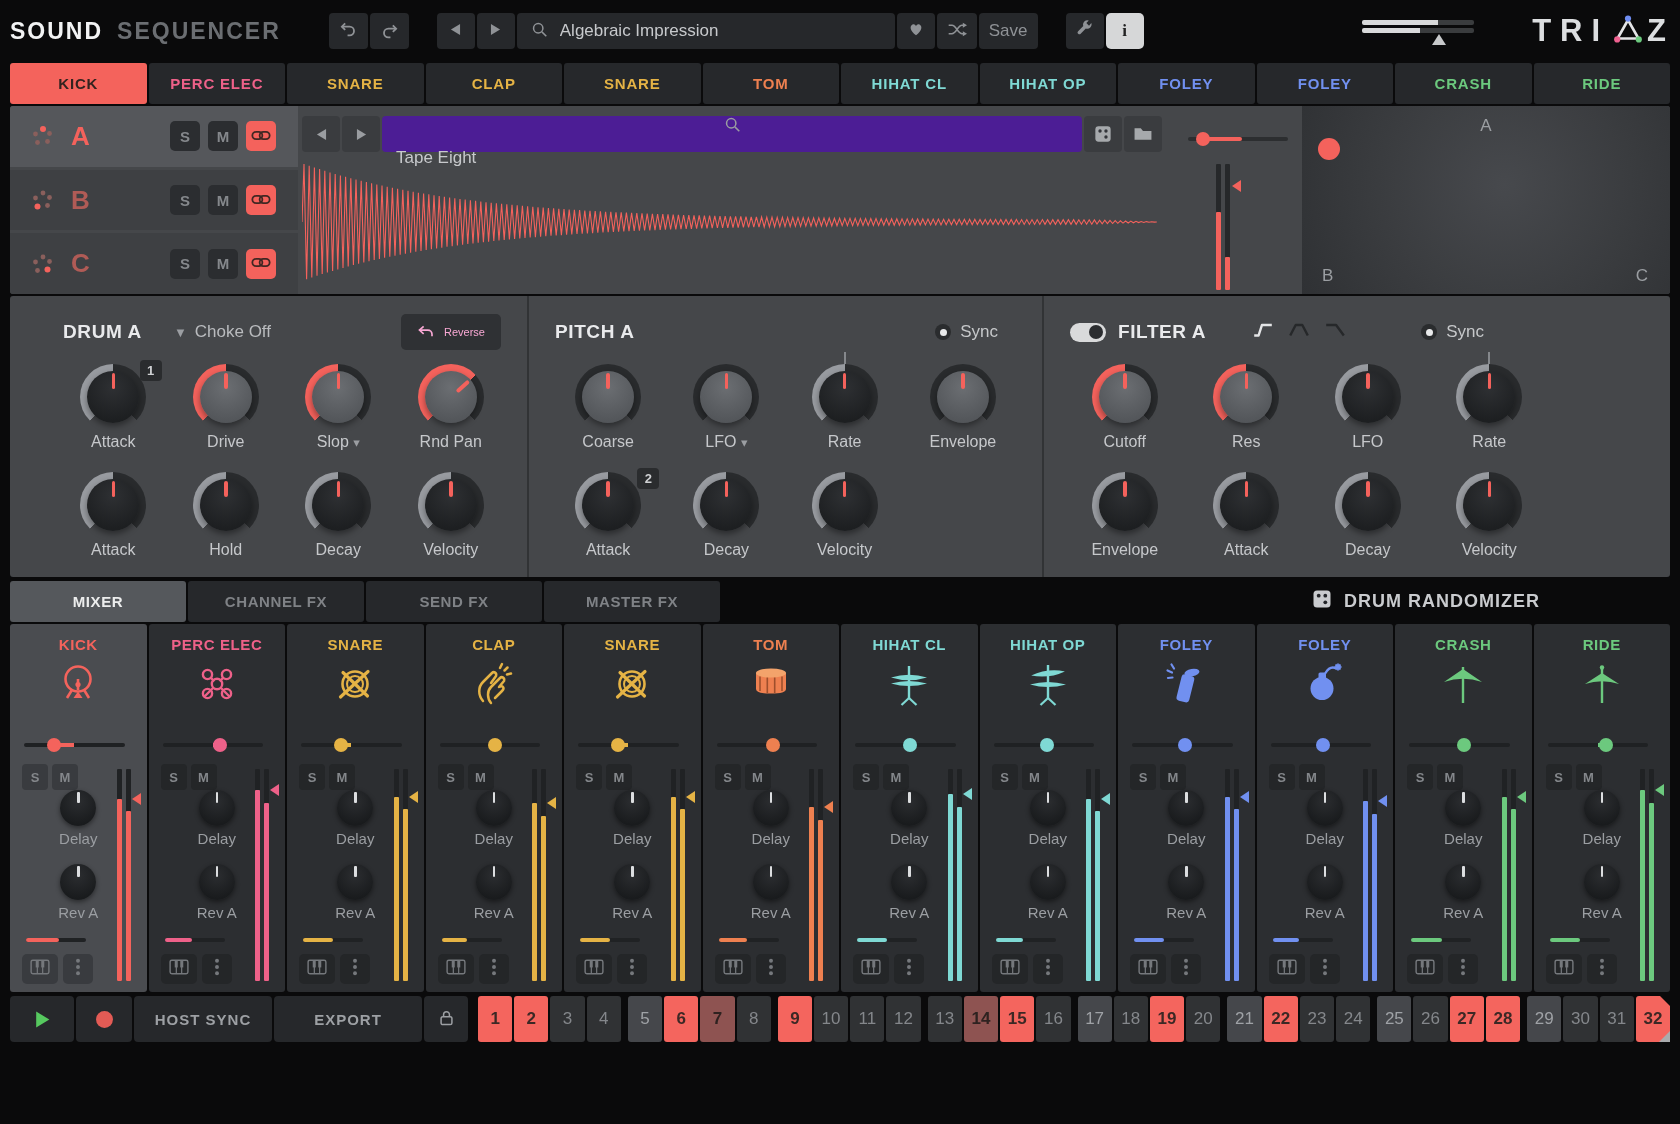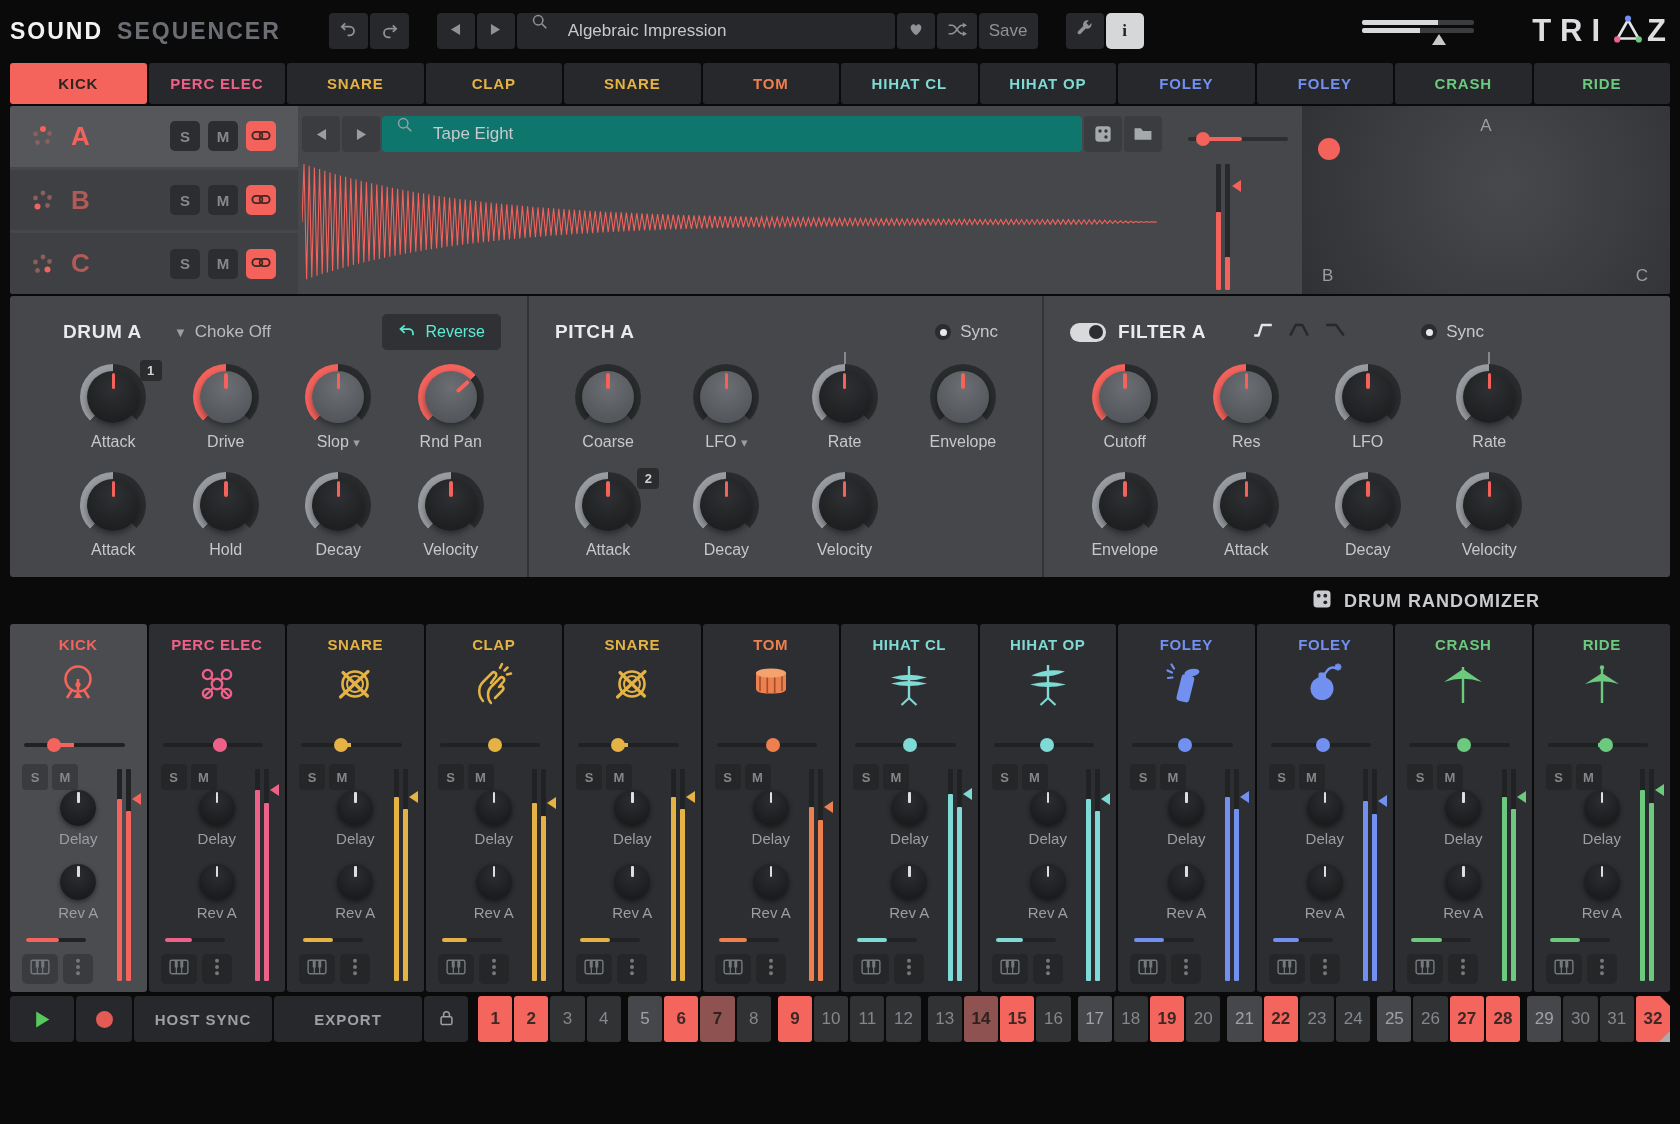--- a/index.html
+++ b/index.html
@@ -7,22 +7,22 @@
        -webkit-font-smoothing:antialiased;color:#c9cbce;}
   .app{padding:0 10px;}
   
   .topbar{height:62px;display:flex;align-items:center;gap:2px;}
   .brand{display:flex;gap:14px;align-items:center;margin-right:46px;}
   .brand .t1{font-size:23px;font-weight:800;color:#f2f3f4;letter-spacing:2px;}
   .brand .t2{font-size:23px;font-weight:700;color:#6b6e72;letter-spacing:2px;}
   .tbtn{height:36px;min-width:40px;background:#26282b;border-radius:4px;display:flex;
         align-items:center;justify-content:center;color:#8f9296;padding:0 10px;box-sizing:border-box;}
   .tbtn.small{min-width:38px;}
-  .searchbox{height:36px;background:#26282b;border-radius:4px;display:flex;
-        gap:18px;padding:0 14px;box-sizing:border-box;}
+  .searchbox{height:36px;background:#26282b;border-radius:4px;display:flex;align-items:center;
+        gap:10px;padding:0 14px;box-sizing:border-box;}
   .searchbox input{background:transparent;border:0;outline:0;color:#c7c9cc;font-size:17px;
         font-family:"Liberation Sans",sans-serif;width:100%;}
   .gap2{width:24px;}
   .infobtn{background:#d6d7d8;color:#222;font-weight:800;font-size:17px;border-radius:5px;
         height:36px;min-width:38px;display:flex;align-items:center;justify-content:center;font-family:"Liberation Serif",serif;}
   .tilt{width:112px;position:relative;height:30px;margin-left:auto;margin-right:56px;}
   .tilt .bar{position:absolute;height:5px;border-radius:2px;left:0;right:0;}
   .tilt .b1{top:4px;background:linear-gradient(to right,#d8d9da 0 68%,#3a3c3e 68%);}
   .tilt .b2{top:12px;background:linear-gradient(to right,#d8d9da 0 52%,#3a3c3e 52%);}
   .tilt .tri{position:absolute;top:18px;left:62%;width:0;height:0;border-left:7px solid transparent;
@@ -39,21 +39,21 @@
   .layer-row{flex:1;background:#3e4043;display:flex;align-items:center;padding:0 22px;gap:8px;}
   .layer-row.sel{background:#55575b;}
   .layer-letter{font-size:26px;font-weight:700;margin-left:10px;}
   .lbtn{width:30px;height:30px;border-radius:5px;background:#2b2d30;color:#85888c;font-size:15px;
         font-weight:700;display:flex;align-items:center;justify-content:center;}
   .lbtn.link{background:#f4625c;}
   .mla{margin-left:auto;}
   .srow{position:absolute;left:292px;top:10px;display:flex;gap:2px;height:36px;}
   .sbtn{width:38px;height:36px;background:#3a3c3f;border-radius:4px;display:flex;align-items:center;
         justify-content:center;color:#9a9da1;}
-  .samplesearch{width:700px;background:#0f766e;}
+  .samplesearch{width:700px;background:#4c1d95;flex-direction:column;}
   .wave{position:absolute;left:292px;top:52px;}
   .minislider{position:absolute;left:1178px;top:26px;width:100px;height:14px;}
   .minislider .trk{position:absolute;top:5px;left:0;right:0;height:3.5px;border-radius:2px;background:#2c2e30;}
   .minislider .fl{position:absolute;top:5px;height:3.5px;background:#f4625c;border-radius:2px;}
   .minislider .dot{position:absolute;top:0;width:14px;height:14px;border-radius:50%;background:#f4625c;}
   .smeters{position:absolute;left:1206px;top:58px;height:126px;display:flex;gap:4px;}
   .smeters .bar{width:5px;height:100%;background:#26282a;position:relative;border-radius:1px;}
   .smeters .fill{position:absolute;bottom:0;left:0;right:0;background:#f4625c;border-radius:1px;}
   .smeters .tri{position:absolute;left:16px;top:16px;width:0;height:0;border-top:6px solid transparent;
         border-bottom:6px solid transparent;border-right:9px solid #f4625c;}
@@ -66,21 +66,21 @@
   .panel{background:#45474a;position:relative;box-sizing:border-box;padding-top:16px;}
   .panel+.panel{border-left:2px solid #313335;}
   .p-drum{width:517px;border-radius:3px 0 0 3px;padding-left:27px;}
   .p-pitch{width:515px;}
   .p-filter{flex:1;border-radius:0 3px 3px 0;}
   .phead{display:flex;align-items:center;height:40px;padding:0 26px;gap:12px;}
   .ptitle{font-size:19px;font-weight:800;color:#e9eaec;letter-spacing:0.6px;}
   .choke{display:flex;align-items:center;gap:8px;color:#b9bbbe;font-size:17px;margin-left:20px;}
   .caret{color:#9b9ea2;font-size:13px;}
   .revbtn{margin-left:auto;background:#2f3134;border-radius:5px;height:36px;display:flex;align-items:center;
-        gap:10px;padding:0 16px;color:#5eead4;font-size:16px;}
+        gap:10px;padding:0 16px;color:#f9a8d4;font-size:11px;}
   .syncwrap{margin-left:auto;display:flex;align-items:center;gap:9px;color:#c6c8ca;font-size:17px;}
   .radio{width:16px;height:16px;border-radius:50%;background:#2a2c2e;display:flex;align-items:center;justify-content:center;}
   .radio .rd{width:7px;height:7px;border-radius:50%;background:#e8e9ea;}
   .toggle{width:36px;height:19px;border-radius:10px;background:#d9dadb;position:relative;}
   .toggle .tk{position:absolute;right:3px;top:2.5px;width:14px;height:14px;border-radius:50%;background:#2b2d30;}
   .fshapes{display:flex;gap:14px;margin-left:34px;}
   .fshape{color:#26282a;}
   .fshape.on{color:#e4e5e7;}
   .kgrid{display:grid;grid-template-columns:repeat(4,1fr);row-gap:4px;padding:12px 20px 0 20px;}
   .p-filter .kgrid{width:486px;}
@@ -655,20 +655,26 @@
               </div>
     </div>
 
     <div class="klabel">Velocity</div>
   </div>
         </div>
     </div>
   </div>
 
   <div class="mixtabs">
+    <span id="mix-tabs" style="display:flex;gap:2px;height:100%">
+        <div class="mixtab active">MIXER</div>
+        <div class="mixtab">CHANNEL FX</div>
+        <div class="mixtab">SEND FX</div>
+        <div class="mixtab">MASTER FX</div>
+      </span>
     <div class="randz">
       <span><svg viewBox="0 0 20 20" width="20" height="20">
             <rect x="1.5" y="1.5" width="17" height="17" rx="3.5" fill="#c9cbce"></rect>
             <g fill="#222428">
               <circle cx="6.7" cy="6.7" r="1.9"></circle>
               <circle cx="13.3" cy="13.3" r="1.9"></circle>
               <circle cx="13.3" cy="6.7" r="1.9"></circle>
             </g>
           </svg></span>
       <span>DRUM RANDOMIZER</span>

